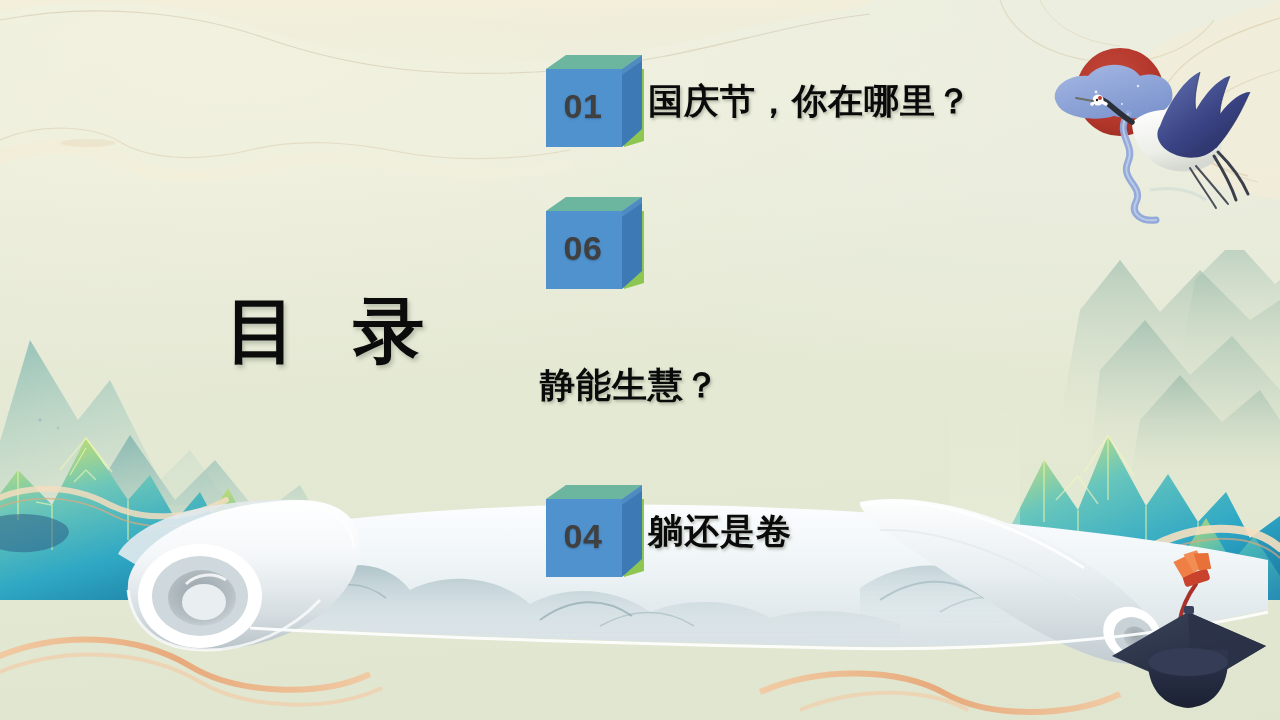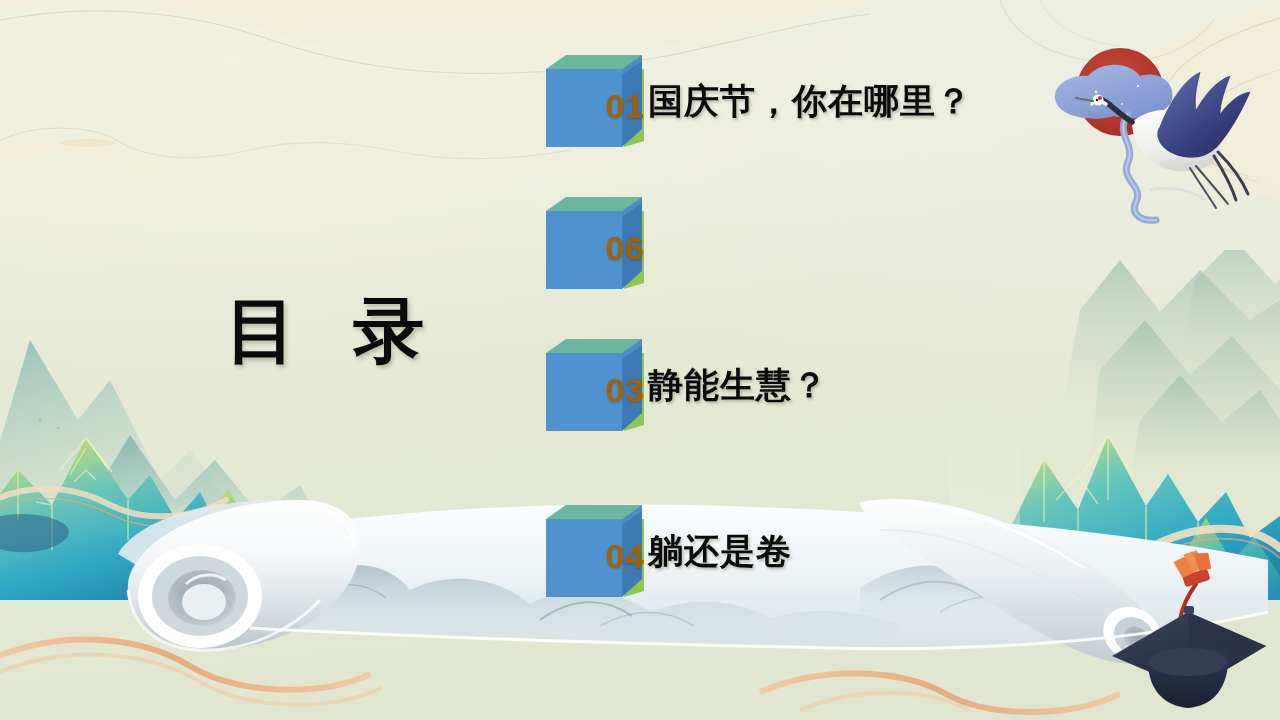--- a/index.html
+++ b/index.html
@@ -53,46 +53,45 @@
   .toc-item {
     position: absolute;
     left: 540px;
     display: flex;
     align-items: center;
     height: 110px;
   }
   .toc-item.i0 { top: 46px; }
   .toc-item.i1 { top: 188px; }
   .toc-item.i2 { top: 330px; }
-  .toc-item.i3 { top: 496px; }
+  .toc-item.i3 { top: 476px; }
 
   
   .cube {
     position: relative;
     width: 108px;
     height: 108px;
     flex: 0 0 108px;
   }
   .cube svg { display: block; }
   .cube-num {
     position: absolute;
     left: 6px;
     top: 28px;
     width: 74px;
     height: 62px;
     display: flex;
     align-items: center;
     justify-content: center;
     font-size: 34px;
     font-weight: 700;
-    color: #a16207;
+    color: #404040;
     letter-spacing: 0.5px;
     text-shadow: 0 1px 2px rgba(20,60,100,0.35);
     pointer-events: none;
-    margin-left: 42px;
   }
 
   .toc-label {
     font-size: 35px;
     font-weight: 600;
     color: #0a0a0a;
     white-space: nowrap;
     text-shadow: 1.5px 2px 3px rgba(120,130,110,0.5);
     letter-spacing: 1px;
   }
@@ -419,30 +418,20 @@
         <polygon points="6,22 26,8 102,8 82,22" fill="#6cb6a0"></polygon>
         <polygon points="82,22 102,8 102,82 82,100" fill="#3d7ab5"></polygon>
         <rect x="6" y="22" width="76" height="78" fill="#4f92cd"></rect>
         <polygon points="82,22 102,8 102,14 82,28" fill="#5a96c9" opacity="0.6"></polygon>
       </svg>
       <div class="cube-num">06</div>
     </div>
   </div>
 
   <div class="toc-item i2">
-    <div class="cube">
-      <svg width="108" height="108" viewBox="0 0 108 108">
-        <polygon points="84,22 104,22 104,94 84,100" fill="#8dc751"></polygon>
-        <polygon points="6,22 26,8 102,8 82,22" fill="#6cb6a0"></polygon>
-        <polygon points="82,22 102,8 102,82 82,100" fill="#3d7ab5"></polygon>
-        <rect x="6" y="22" width="76" height="78" fill="#4f92cd"></rect>
-        <polygon points="82,22 102,8 102,14 82,28" fill="#5a96c9" opacity="0.6"></polygon>
-      </svg>
-      <div class="cube-num">03</div>
-    </div>
     <div class="toc-label">静能生慧？</div>
   </div>
 
   <div class="toc-item i3">
     <div class="cube">
       <svg width="108" height="108" viewBox="0 0 108 108">
         <polygon points="84,22 104,22 104,94 84,100" fill="#8dc751"></polygon>
         <polygon points="6,22 26,8 102,8 82,22" fill="#6cb6a0"></polygon>
         <polygon points="82,22 102,8 102,82 82,100" fill="#3d7ab5"></polygon>
         <rect x="6" y="22" width="76" height="78" fill="#4f92cd"></rect>

